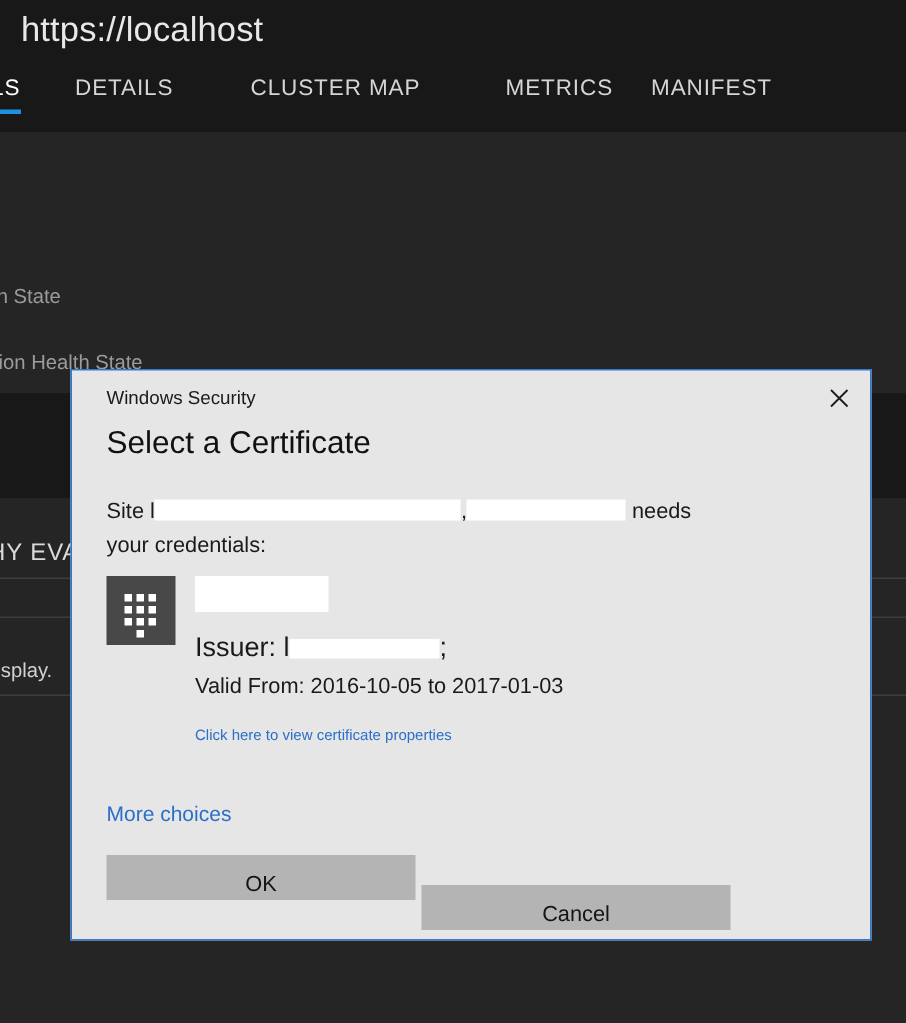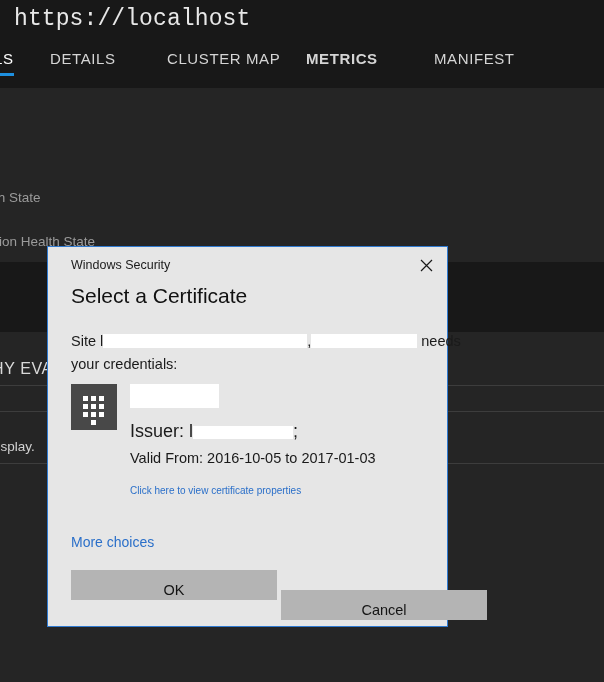--- a/index.html
+++ b/index.html
@@ -33,21 +33,20 @@
 
   .bg-url {
     position: absolute;
     left: -8px;
     top: 6px;
     font-size: 23px;
     color: #e8e8e8;
     letter-spacing: .1px;
     white-space: nowrap;
     font-weight: 400;
-    font-family: Liberation Mono, monospace;
   }
 
   .tabbar {
     position: absolute;
     left: 0;
     top: 50px;
     height: 34px;
     width: 604px;
     white-space: nowrap;
   }
@@ -115,21 +114,21 @@
     font-size: 13.5px;
     color: #d2d2d2;
     white-space: nowrap;
   }
 
   
   .dialog {
     position: absolute;
     left: 47px;
     top: 246px;
-    width: 401px;
+    width: 534px;
     height: 381px;
     background: #e6e6e6;
     border: 1px solid #2f7ad1;
     box-sizing: border-box;
   }
 
   .dlg-titlebar {
     position: absolute;
     left: 0; top: 0;
     width: 100%;
@@ -312,21 +311,21 @@
       <div class="tab active" style="left:-6px;">
         <span>LS</span>
         <span class="underline"></span>
       </div>
       <div class="tab" style="left:50px;">
         <span>DETAILS</span>
       </div>
       <div class="tab" style="left:167px;text-align:center;">
         <span>CLUSTER MAP</span>
       </div>
-      <div class="tab" style="left:306px;font-weight:bold;">
+      <div class="tab" style="left:337px;">
         <span>METRICS</span>
       </div>
       <div class="tab" style="left:434px;">
         <span>MANIFEST</span>
       </div>
     </div>
   </div>
 
   <div class="dialog">
 

